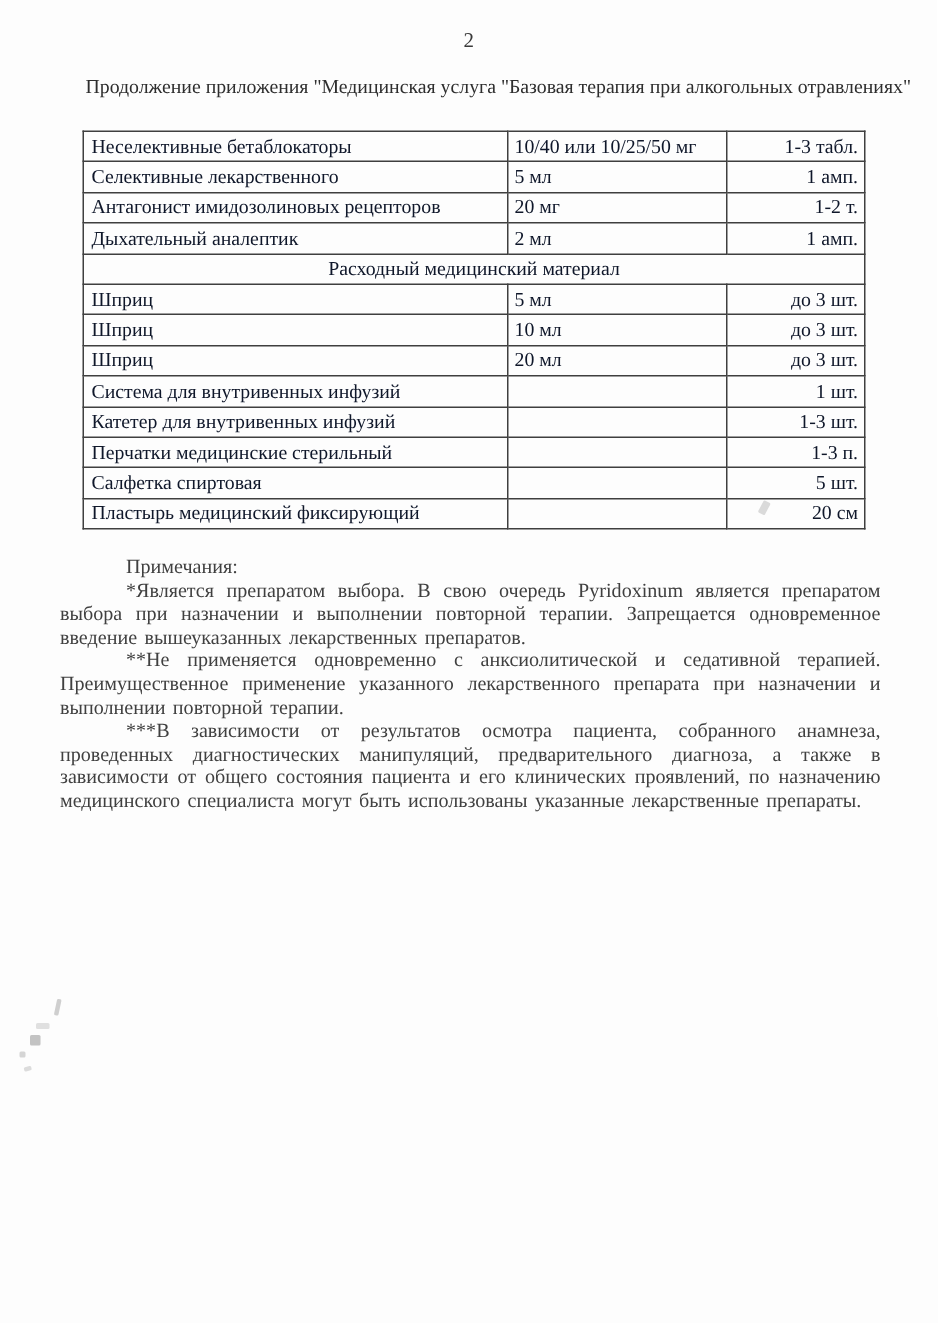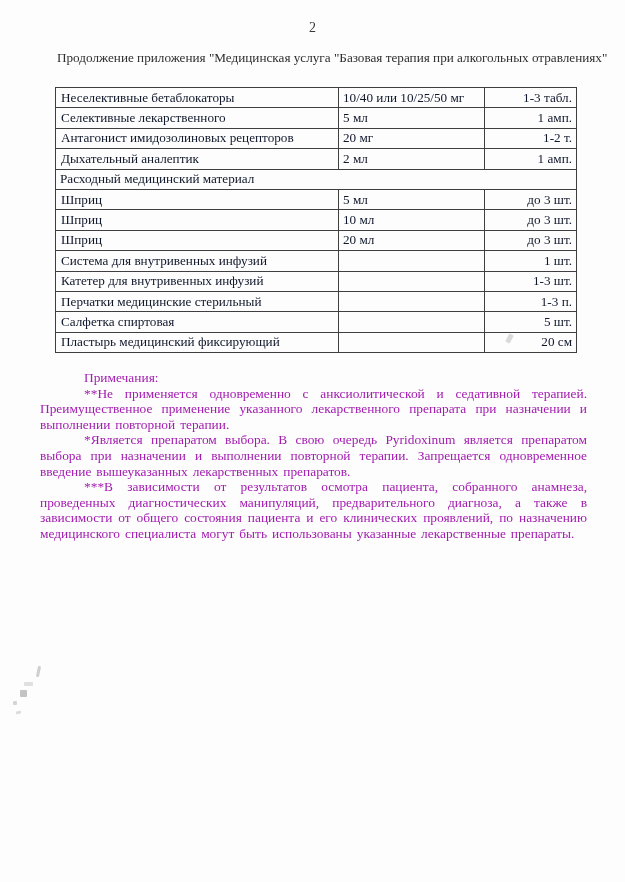--- a/index.html
+++ b/index.html
@@ -43,34 +43,34 @@
     border: 1px solid #3f3f3f;
     height: 19.4px;
     padding: 0 4px;
     overflow: hidden;
     white-space: nowrap;
   }
   .med-table td.name-cell { text-align: left; padding-left: 5px; }
   .med-table td.dose-cell { text-align: left; }
   .med-table td.qty-cell  { text-align: right; margin-top: 24px; }
   .med-table td.section-cell {
-    text-align: left;
+    text-align: center;
     border-left: 1px solid #3f3f3f;
     border-right: 1px solid #3f3f3f;
   }
   .notes {
     position: absolute;
     top: 370px;
     left: 40px;
     width: 547px;
     font-size: 13.4px;
     line-height: 15.6px;
     text-align: justify;
     word-spacing: 1.6px;
-    color: #a21caf;
+    color: #404040;
   }
   .notes p { margin: 0; text-indent: 44px; }
   .artifact {
     position: absolute;
     background: #8a8a8a;
     border-radius: 1px;
   }
   .a1 { left: 507px; top: 334px; width: 5px;  height: 9px; opacity: .30; transform: rotate(28deg); }
   .a2 { left: 37px;  top: 666px; width: 3px;  height: 11px; opacity: .40; transform: rotate(12deg); }
   .a3 { left: 24px;  top: 682px; width: 9px;  height: 4px; opacity: .25; }
@@ -155,22 +155,22 @@
         <tr>
           <td class="name-cell">Пластырь медицинский фиксирующий</td>
           <td class="dose-cell"></td>
           <td class="qty-cell">20 см</td>
         </tr>
       </tbody>
   </table>
 
   <div class="notes">
     <p>Примечания:</p>
+    <p>*Является препаратом выбора. В свою очередь Pyridoxinum является препаратом выбора при назначении и выполнении повторной терапии. Запрещается одновременное введение вышеуказанных лекарственных препаратов.</p>
     <p>**Не применяется одновременно с анксиолитической и седативной терапией. Преимущественное применение указанного лекарственного препарата при назначении и выполнении повторной терапии.</p>
-    <p>*Является препаратом выбора. В свою очередь Pyridoxinum является препаратом выбора при назначении и выполнении повторной терапии. Запрещается одновременное введение вышеуказанных лекарственных препаратов.</p>
     <p>***В зависимости от результатов осмотра пациента, собранного анамнеза, проведенных диагностических манипуляций, предварительного диагноза, а также в зависимости от общего состояния пациента и его клинических проявлений, по назначению медицинского специалиста могут быть использованы указанные лекарственные препараты.</p>
   </div>
 
   <span class="artifact a1"></span>
   <span class="artifact a2"></span>
   <span class="artifact a3"></span>
   <span class="artifact a4"></span>
   <span class="artifact a5"></span>
   <span class="artifact a6"></span>
 

